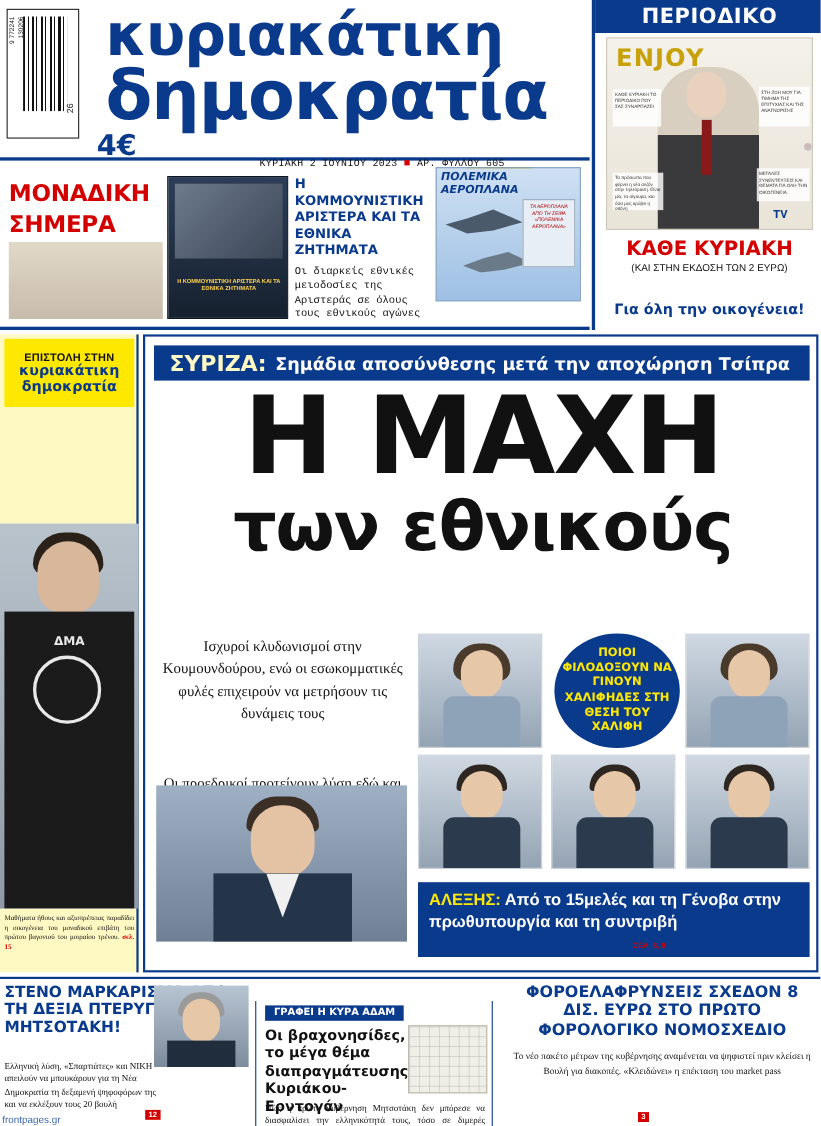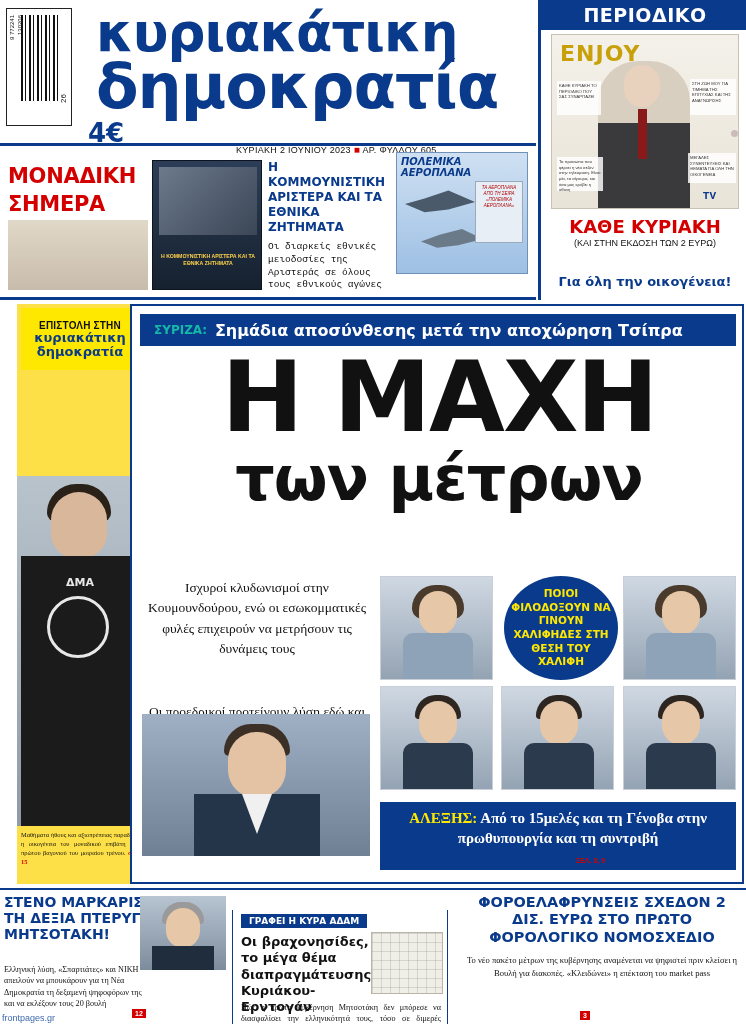--- a/index.html
+++ b/index.html
@@ -48,21 +48,21 @@
   }
   .logo-line1 { top: 6px; font-size: 53px; }
   .logo-line2 { top: 56px; font-size: 62px; }
   .price-box {
     position: absolute; left: 88px; top: 118px;
     font-family: "DejaVu Sans", sans-serif; font-weight: bold;
     font-size: 26px; color: #0a3a8c;
   }
   .issue-line {
     position: absolute; left: 236px; top: 144px; width: 300px;
-    font-family: Liberation Sans, sans-serif; font-size: 9px;
+    font-family: Liberation Mono, monospace; font-size: 9px;
     color: #111; letter-spacing: .3px;
   }
   .issue-line .sq { color: #d40000; font-size: 10px; }
 
   
   .promo {
     position: absolute; left: 538px; top: 0; width: 208px; height: 300px;
     border-left: 3px solid #0a3a8c; background: #fff;
   }
   .promo-head {
@@ -196,21 +196,21 @@
   .bookB .badge {
     position: absolute; right: 4px; top: 28px; width: 48px; height: 62px;
     background: #e8eef6; border: 1px solid #9ab; 
     font-family: "Liberation Sans", sans-serif; font-size: 4.5px;
     color: #b00000; padding: 3px; line-height: 1.3; text-align: center;
   }
 
   
   .leftcol {
     position: absolute; left: 0; top: 304px; width: 126px; height: 580px;
-    background: #fde047; border-right: 2px solid #0a3a8c; margin-left: 17px;
+    background: #fef9c3; border-right: 2px solid #0a3a8c;
   }
   .lc-yellow {
     position: absolute; left: 4px; top: 4px; width: 118px; height: 62px;
     background: #ffe800;
     display: flex; flex-direction: column; align-items: center; justify-content: center;
   }
   .lc-yellow .l1 {
     font-family: "Liberation Sans", sans-serif; font-weight: bold;
     font-size: 10px; color: #111; letter-spacing: .2px; text-align: center;
   }
@@ -266,21 +266,21 @@
     position: absolute; left: 130px; top: 304px; width: 614px; height: 580px;
     border: 2px solid #0a3a8c; background: #fff;
   }
   .kicker {
     position: absolute; left: 8px; top: 8px; width: 596px; height: 32px;
     background: #0a3a8c; color: #fff;
     display: flex; align-items: center; padding-left: 14px;
   }
   .kicker .tag {
     font-family: "DejaVu Sans", sans-serif; font-weight: bold;
-    font-size: 12px; color: #14b8a6; margin-right: 8px;
+    font-size: 20px; color: #fef9c3; margin-right: 8px;
   }
   .kicker .txt {
     font-family: "DejaVu Sans", sans-serif; font-weight: bold;
     font-size: 16px; color: #fff;
   }
   .head1 {
     position: absolute; left: 0; top: 42px; width: 614px; text-align: center;
     font-family: "DejaVu Sans", sans-serif; font-weight: bold;
     font-size: 98px; color: #111; letter-spacing: -2px; line-height: 1;
   }
@@ -355,22 +355,22 @@
   }
   .bubble span {
     font-family: "DejaVu Sans", sans-serif; font-weight: bold;
     font-size: 10.5px; line-height: 1.3; color: #ffe800;
   }
   .footstrip {
     position: absolute; left: 248px; top: 496px; width: 356px; height: 68px;
     background: #0a3a8c; color: #fff; padding: 7px 10px;
   }
   .footstrip .l1 {
-    font-family: Liberation Serif, serif; font-weight: bold; font-size: 15px;
-    text-align: center; line-height: 1.3;
+    font-family: Liberation Sans, sans-serif; font-weight: bold; font-size: 15px;
+    line-height: 1.3;
   }
   .footstrip .l1 em {
     font-style: normal; color: #ffe800;
   }
   .selida {
     position: absolute; left: 196px; bottom: 6px;
     font-family: "Liberation Sans", sans-serif; font-size: 7px;
     color: #d40000; font-weight: bold;
   }
 
@@ -543,21 +543,21 @@
       <b>σελ. 15</b>
     </div>
   </div>
 
   <div class="main">
     <div class="kicker">
       <span class="tag">ΣΥΡΙΖΑ:</span>
       <span class="txt">Σημάδια αποσύνθεσης μετά την αποχώρηση Τσίπρα</span>
     </div>
     <div class="head1">Η ΜΑΧΗ</div>
-    <div class="head2">των μέτρων</div>
+    <div class="head2">των εθνικούς</div>
     <div class="lead">Ισχυροί κλυδωνισμοί στην Κουμουνδούρου, ενώ οι εσωκομματικές φυλές επιχειρούν να μετρήσουν τις δυνάμεις τους</div>
     <div class="lead2">Οι προεδρικοί προτείνουν λύση εδώ και τώρα, η «Ομπρέλα» παίζει καθυστερήσεις</div>
     <div class="tsipras">
       <div class="hair"></div>
       <div class="head"></div>
       <div class="suit"></div>
       <div class="shirt"></div>
     </div>
 
     <div class="photogrid">
@@ -614,21 +614,21 @@
 
     <div class="b2">
       <div class="tagline">ΓΡΑΦΕΙ Η ΚΥΡΑ ΑΔΑΜ</div>
       <div class="hd">Οι βραχονησίδες, το μέγα θέμα διαπραγμάτευσης Κυριάκου-Ερντογάν</div>
       <div class="map"></div>
       <div class="txt">Πώς η πρώτη κυβέρνηση Μητσοτάκη δεν μπόρεσε να διασφαλίσει την ελληνικότητά τους, τόσο σε διμερές ελληνοτουρκικό επίπεδο όσο και στο πλαίσιο του ΟΗΕ.</div>
       <div class="pgn">26-27</div>
     </div>
 
     <div class="b3">
-      <div class="hd">ΦΟΡΟΕΛΑΦΡΥΝΣΕΙΣ ΣΧΕΔΟΝ 2 ΔΙΣ. ΕΥΡΩ ΣΤΟ ΠΡΩΤΟ ΦΟΡΟΛΟΓΙΚΟ ΝΟΜΟΣΧΕΔΙΟ</div>
+      <div class="hd">ΦΟΡΟΕΛΑΦΡΥΝΣΕΙΣ ΣΧΕΔΟΝ 8 ΔΙΣ. ΕΥΡΩ ΣΤΟ ΠΡΩΤΟ ΦΟΡΟΛΟΓΙΚΟ ΝΟΜΟΣΧΕΔΙΟ</div>
       <div class="txt">Το νέο πακέτο μέτρων της κυβέρνησης αναμένεται να ψηφιστεί πριν κλείσει η Βουλή για διακοπές. «Κλειδώνει» η επέκταση του market pass</div>
       <div class="pgn">3</div>
     </div>
 
     <div class="wm">frontpages.gr</div>
   </div>
 
   <div class="corner-dot"></div>
 </div>
 

